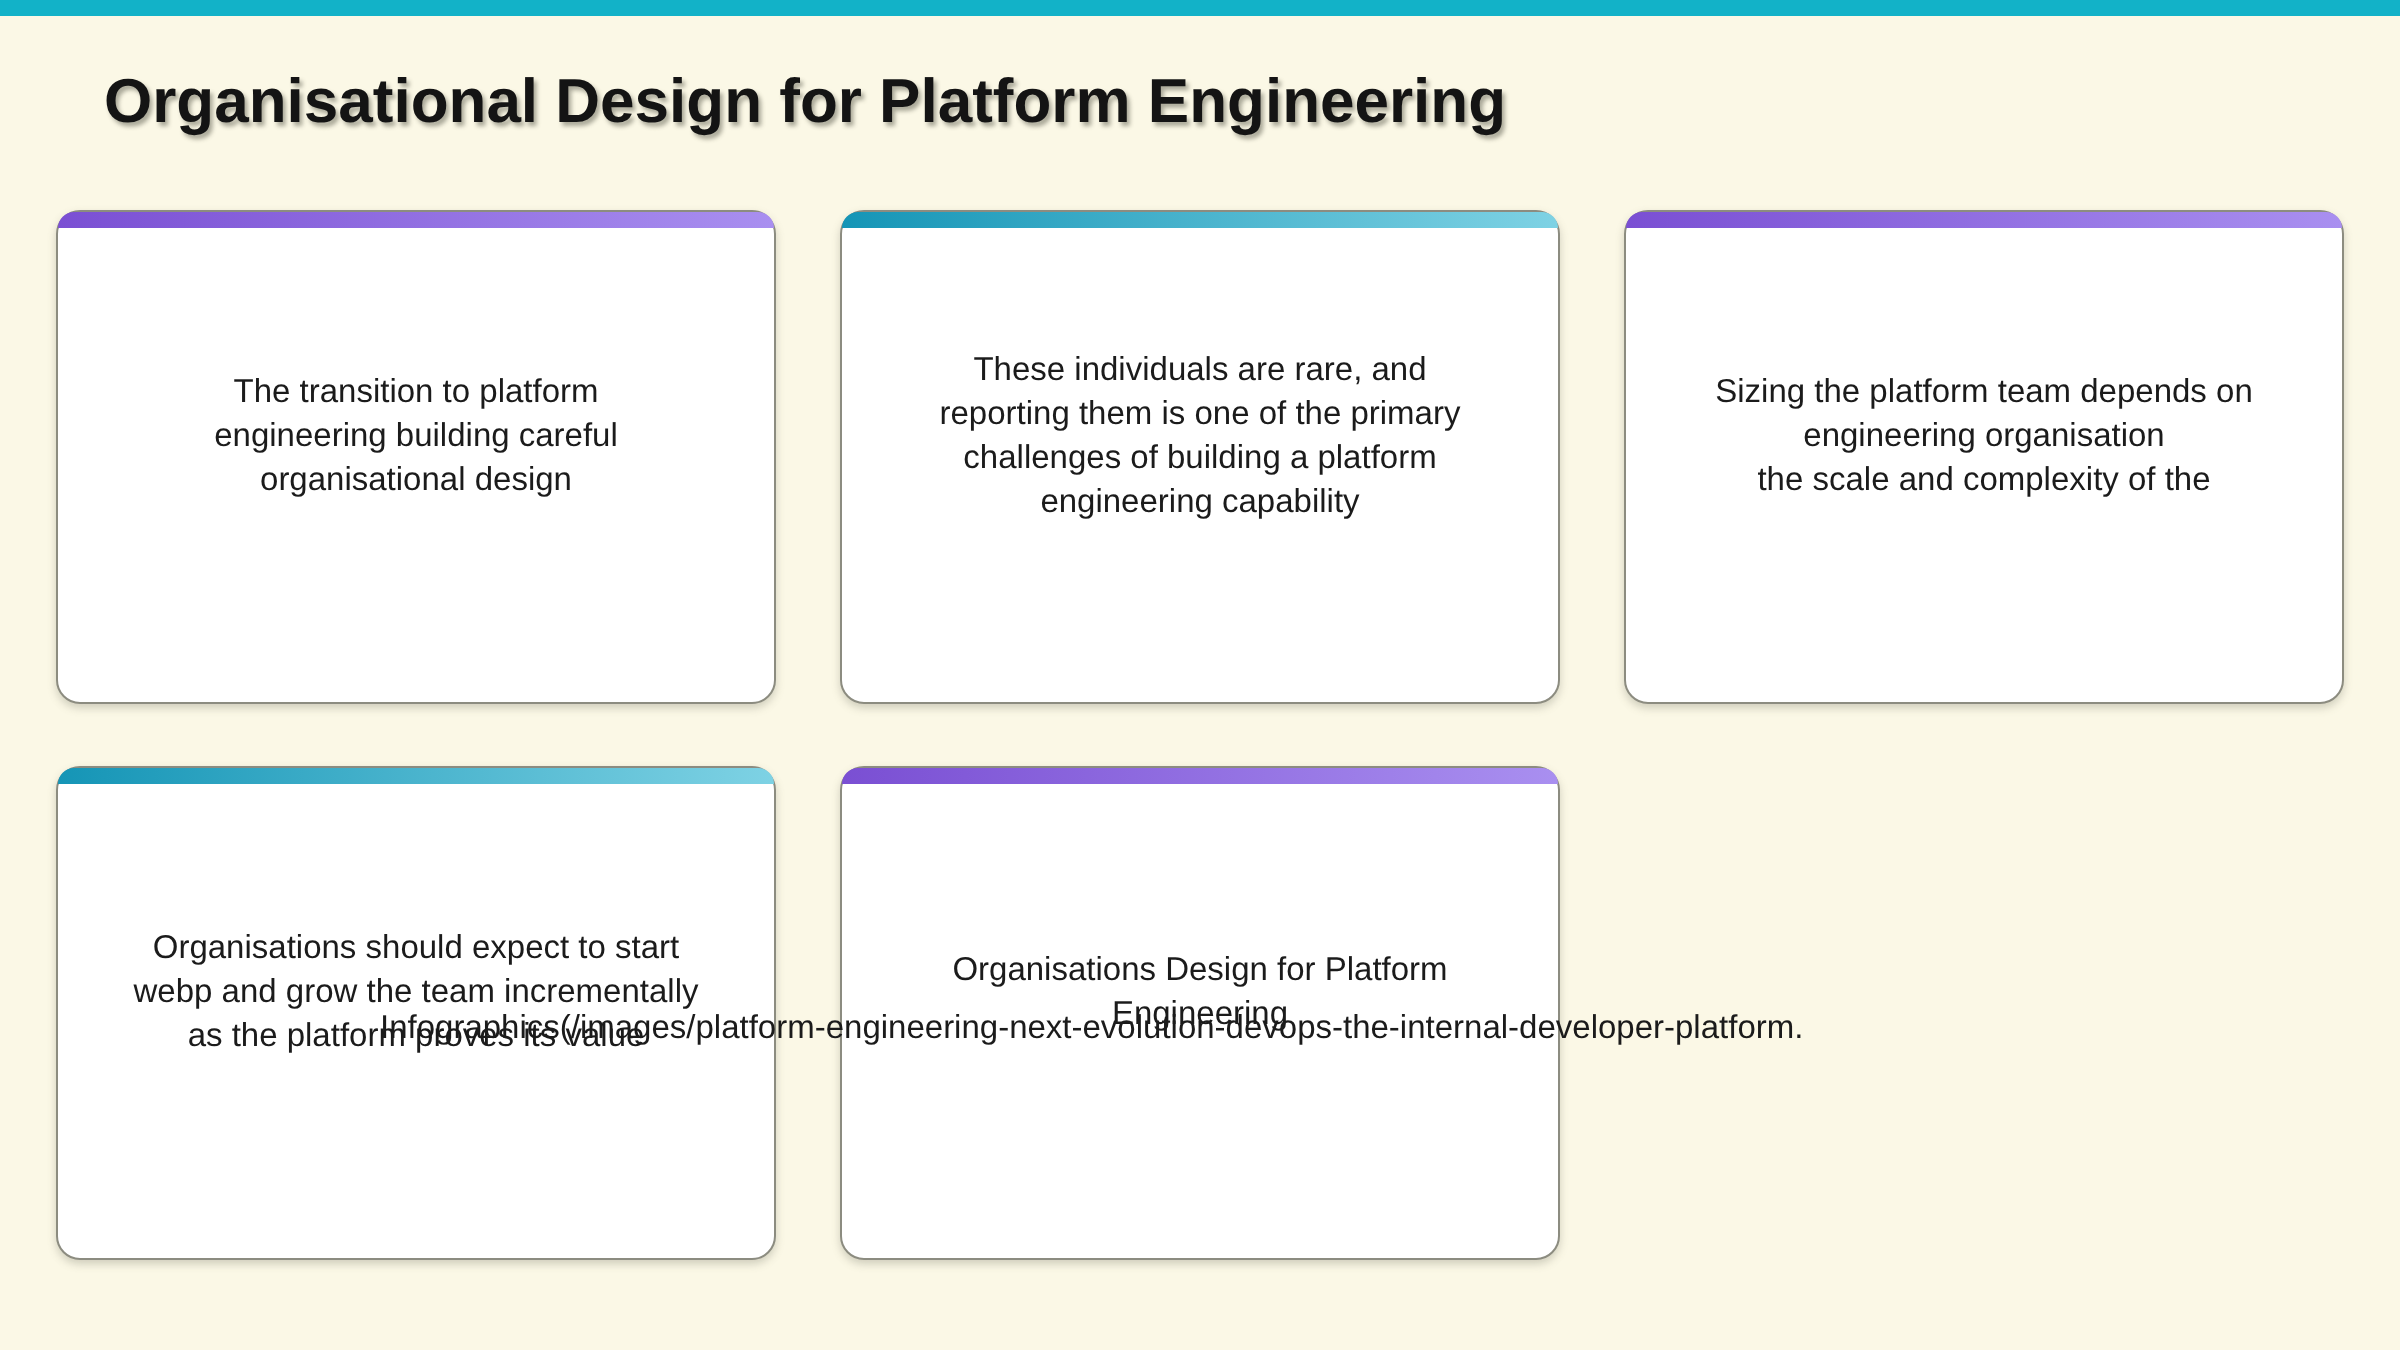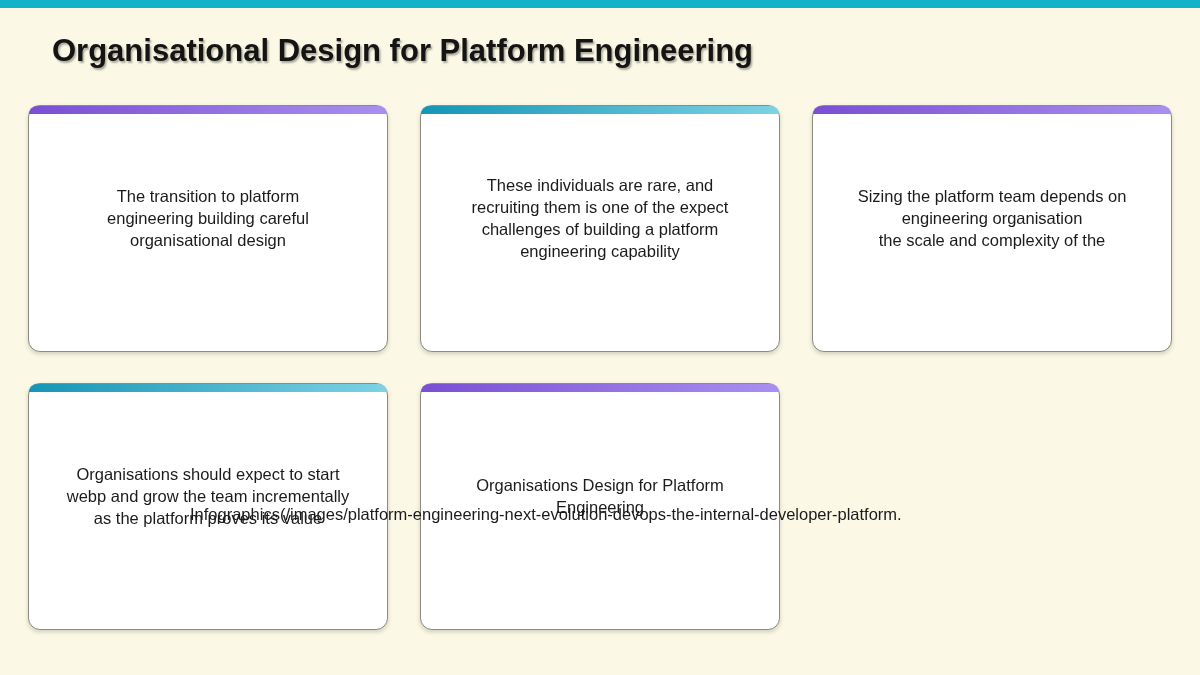--- a/index.html
+++ b/index.html
@@ -88,21 +88,21 @@
           <div class="card-text-line">engineering building careful</div>
           <div class="card-text-line">organisational design</div>
         </div>
     </div>
   </div>
     <div class="card">
     <div class="card-accent accent-teal"></div>
     <div class="card-body">
       <div class="card-text">
           <div class="card-text-line">These individuals are rare, and</div>
-          <div class="card-text-line">recruiting them is one of the expect</div>
+          <div class="card-text-line">reporting them is one of the primary</div>
           <div class="card-text-line">challenges of building a platform</div>
           <div class="card-text-line">engineering capability</div>
         </div>
     </div>
   </div>
     <div class="card">
     <div class="card-accent accent-purple"></div>
     <div class="card-body">
       <div class="card-text">
           <div class="card-text-line">Sizing the platform team depends on</div>

